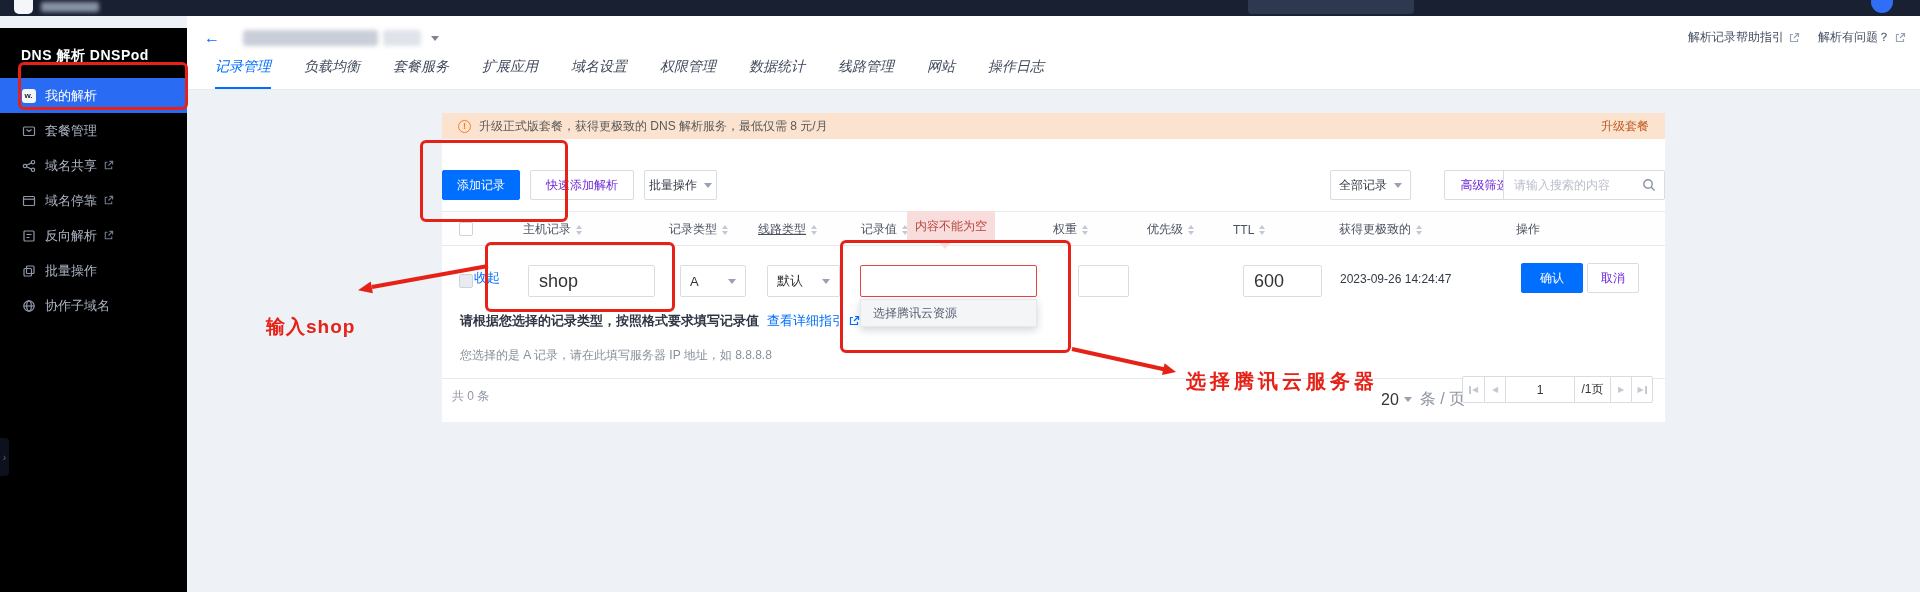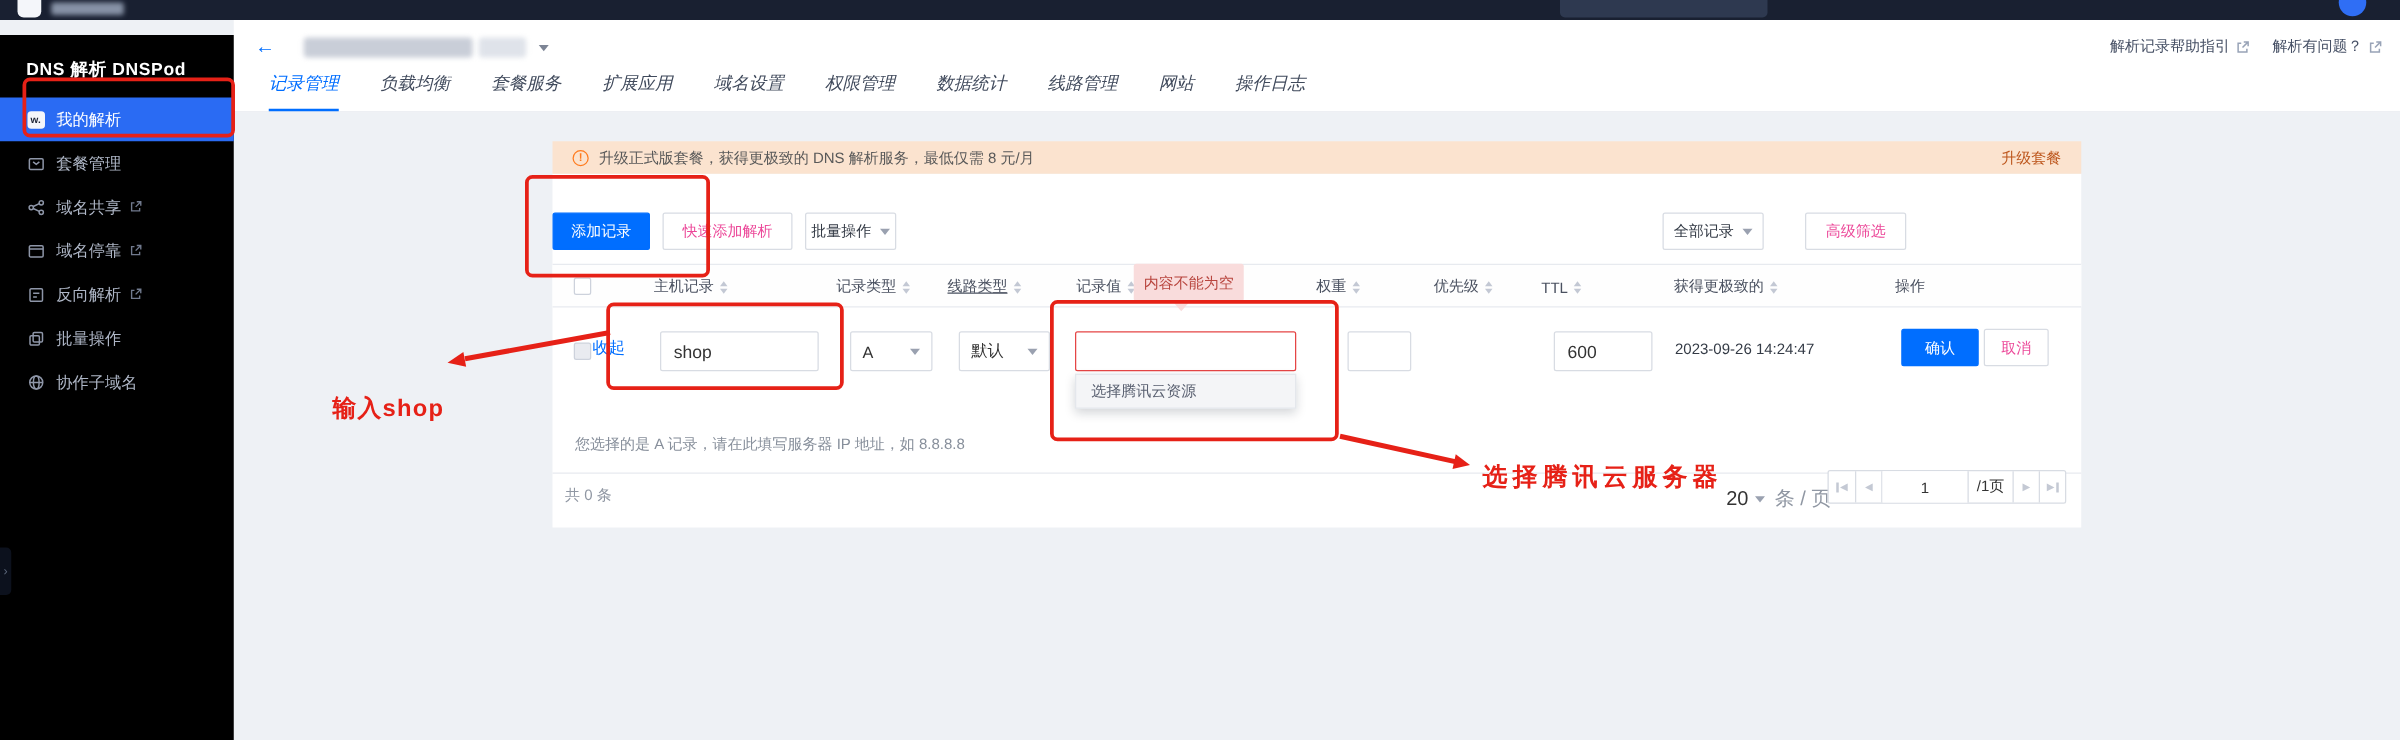--- a/index.html
+++ b/index.html
@@ -43,21 +43,21 @@
   
   .notice { position:absolute; left:442px; top:113px; width:1223px; height:26px; background:#fbe3cf; display:flex; align-items:center; padding:0 16px; z-index:5; }
   .info-ic { width:13px; height:13px; border:1px solid #ff7b1e; border-radius:50%; color:#ff7b1e; font-size:9px; font-weight:bold; display:flex; align-items:center; justify-content:center; flex:0 0 auto; }
   .notice .n-text { margin-left:8px; font-size:12px; color:#595959; }
   .notice .n-action { margin-left:auto; font-size:12px; color:#bd561c; cursor:pointer; }
 
   
   .card { position:absolute; left:442px; top:139px; width:1223px; height:283px; background:#ffffff; z-index:4; }
   .btn { position:absolute; height:30px; display:flex; align-items:center; justify-content:center; font-size:12px; border-radius:2px; cursor:pointer; }
   .btn.primary { background:#006eff; color:#ffffff; border:1px solid #006eff; }
-  .btn.ghost-blue { background:#fff; color:#ec4899; border:1px solid #d8dce3; }
+  .btn.ghost-blue { background:#fff; color:#6d28d9; border:1px solid #d8dce3; }
   .btn.ghost { background:#fff; color:#333a45; border:1px solid #d8dce3; }
   .caret { width:0; height:0; border-left:4px solid transparent; border-right:4px solid transparent; border-top:5px solid #9aa1b0; display:inline-block; }
   .btn .caret { margin-left:7px; }
   .search-box { position:absolute; left:1061px; top:31px; width:162px; height:30px; border:1px solid #d8dce3; border-radius:2px; background:#fff; }
   .search-box input { position:absolute; inset:0; border:none; outline:none; padding:0 30px 0 10px; font-size:12px; color:#333; background:transparent; font-family:inherit; }
   .search-box input::placeholder { color:#b9bec8; }
   .search-box .mag { position:absolute; right:8px; top:7px; color:#8a92a3; }
 
   
   .thead { position:absolute; left:0; top:72px; width:1223px; height:35px; background:#fefefe; border-top:1px solid #e7eaef; border-bottom:1px solid #e7eaef; }
@@ -66,21 +66,21 @@
   .sort i { display:block; width:0; height:0; border-left:3.5px solid transparent; border-right:3.5px solid transparent; }
   .sort .up { border-bottom:4px solid #c3c8d4; }
   .sort .dn { border-top:4px solid #c3c8d4; }
   .checkbox { position:absolute; width:14px; height:14px; border:1px solid #cdd2dc; border-radius:2px; background:#fff; }
   .checkbox.dim { background:#e9ebf0; }
 
   .tooltip { position:absolute; left:465px; top:72px; width:88px; height:30px; background:#f9dcdc; border-radius:2px; color:#b8453e; font-size:12px; display:flex; align-items:center; justify-content:center; z-index:8; }
   .tooltip-caret { position:absolute; left:496px; top:102px; width:0; height:0; border-left:7px solid transparent; border-right:7px solid transparent; border-top:8px solid #f9dcdc; z-index:8; }
 
   .frow { position:absolute; left:0; top:107px; width:1223px; height:65px;padding-left:35px; }
-  .inp { position:absolute; top:19px; height:32px; border:1px solid #d8dce3; border-radius:2px; background:#fff; font-size:14px; color:#333; padding:0 10px; outline:none; font-family:inherit; }
+  .inp { position:absolute; top:19px; height:32px; border:1px solid #d8dce3; border-radius:2px; background:#fff; font-size:18px; color:#333; padding:0 10px; outline:none; font-family:inherit; }
   .inp.err { border-color:#e54545; }
   .sel { position:absolute; top:19px; height:32px; border:1px solid #d8dce3; border-radius:2px; background:#fff; display:flex; align-items:center; justify-content:space-between; padding:0 9px; font-size:13px; color:#333; cursor:pointer; }
   .link { color:#006eff; font-size:13px; cursor:pointer; }
   .dropdown { position:absolute; left:418px; top:53px; width:177px; height:28px; background:#f4f5f7; border:1px solid #e4e7ec; box-shadow:0 3px 8px rgba(10,20,40,.18); z-index:7; display:flex; align-items:center; }
   .dropdown .opt { padding-left:12px; font-size:12px; color:#596070; cursor:pointer; }
   .time { position:absolute; left:898px; top:26px; font-size:12px; color:#333a45; }
 
   .help-main { position:absolute; left:18px; top:173px; font-size:13px; color:#2f3744; font-weight:bold; display:flex; align-items:center; }
   .help-main .link { font-weight:normal; margin-left:8px; font-size:13px; display:flex; align-items:center; gap:3px; }
   .help-sub { position:absolute; left:18px; top:208px; font-size:12px; color:#878f9b; }
@@ -257,20 +257,29 @@
     <div class="btn ghost-blue" style="left:88px;top:31px;width:104px;">快速添加解析</div>
     <div class="btn ghost" style="left:202px;top:31px;width:73px;">
       <span>批量操作</span>
         <span class="caret"></span>
     </div>
     <div class="btn ghost" style="left:888px;top:31px;width:81px;">
       <span>全部记录</span>
         <span class="caret"></span>
     </div>
     <div class="btn ghost-blue" style="left:1002px;top:31px;width:81px;">高级筛选</div>
+    <div class="search-box">
+      <input placeholder="请输入搜索的内容" style="">
+      <span class="mag">
+        <svg width="14" height="14" viewBox="0 0 14 14" fill="none" stroke="currentColor" stroke-width="1.4">
+            <circle cx="6" cy="6" r="4.2"></circle>
+            <path d="M9.2 9.2 L12.6 12.6"></path>
+          </svg>
+      </span>
+    </div>
 
     <div class="thead">
       <span class="checkbox" style="left:17px;top:10px;"></span>
       <div class="th" style="left:81px;">
           <span>主机记录</span>
           <span class="sort">
             <i class="up"></i>
             <i class="dn"></i>
           </span>
         </div>
@@ -347,20 +356,30 @@
       <div class="dropdown">
         <span class="opt">选择腾讯云资源</span>
       </div>
       <input class="inp" style="left: 636px; width: 51px; padding: 0px 6px;" value="">
       <input class="inp" style="left: 801px; width: 79px;" value="600">
       <span class="time">2023-09-26 14:24:47</span>
       <div class="btn primary" style="left:1079px;top:17px;width:62px;">确认</div>
       <div class="btn ghost-blue" style="left:1145px;top:17px;width:52px;">取消</div>
     </div>
 
+    <div class="help-main">
+      <span>请根据您选择的记录类型，按照格式要求填写记录值</span>
+      <span class="link">
+        <span>查看详细指引</span>
+        <svg width="12" height="12" viewBox="0 0 12 12" fill="none" stroke="currentColor" stroke-width="1.2">
+            <path d="M5 2.5 H2.5 V9.5 H9.5 V7"></path>
+            <path d="M7 1.5 H10.5 V5 M10.5 1.5 L6 6"></path>
+          </svg>
+      </span>
+    </div>
     <div class="help-sub">您选择的是 A 记录，请在此填写服务器 IP 地址，如 8.8.8.8</div>
     <div class="divider"></div>
 
     <div class="total">共 0 条</div>
     <div class="psize">
       <span>20</span>
       <span class="caret"></span>
       <span class="unit">条 / 页</span>
     </div>
     <div class="pager">

